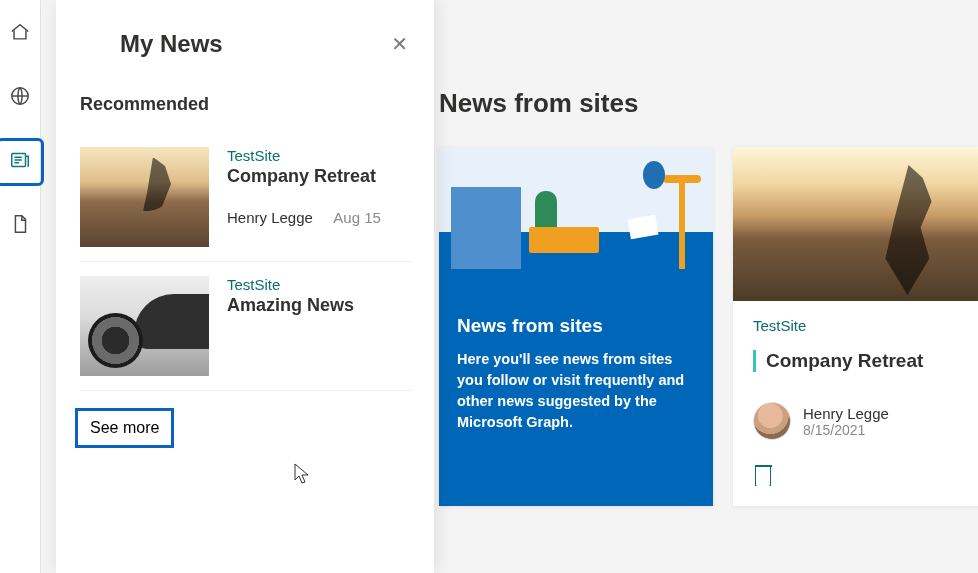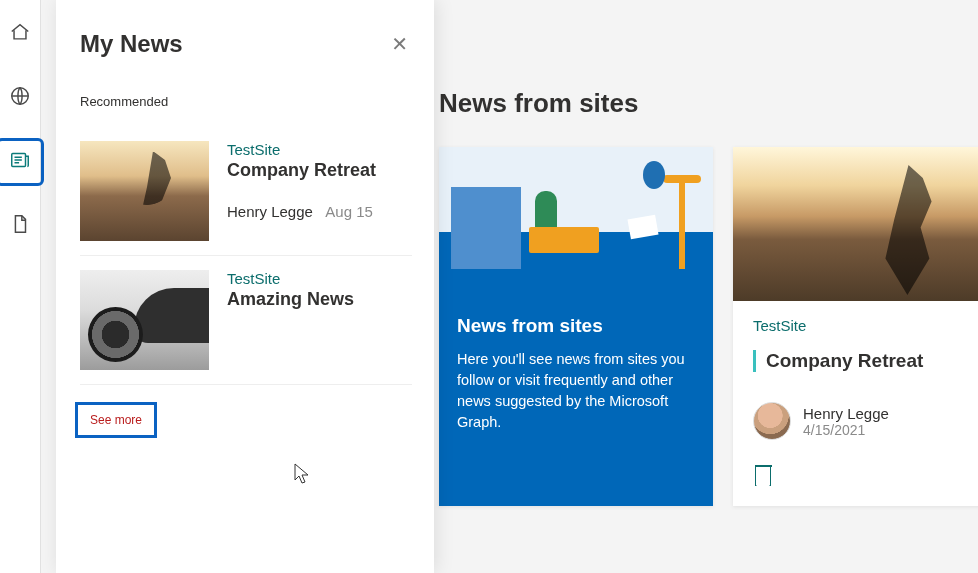--- a/index.html
+++ b/index.html
@@ -58,28 +58,29 @@
     height: 573px;
     background: #ffffff;
     box-shadow: 2px 0 18px rgba(0,0,0,0.10);
     padding: 28px 22px 20px 24px;
     z-index: 10;
   }
   .flyout-header {
     display: flex;
     justify-content: space-between;
     align-items: center;
+    margin-left: 40px;
   }
   .flyout-title { font-size: 24px; font-weight: 600; color: #323130; }
   .close-btn { font-size: 20px; color: #7a7a7a; cursor: pointer; padding: 4px; }
 
   .flyout-section-title {
     margin-top: 34px;
-    font-size: 13px;
-    font-weight: 400;
+    font-size: 18px;
+    font-weight: 700;
     color: #323130;
     margin-bottom: 18px;
   }
 
   .news-item {
     display: flex;
     gap: 18px;
     padding: 14px 0;
     border-bottom: 1px solid #eeeeee;
   }
@@ -92,27 +93,27 @@
   .thumb.sunset { background: linear-gradient(180deg,#f6e6bf 0%,#e0be8a 35%,#8c6a4b 55%,#5b4430 100%); position:relative; overflow:hidden;}
   .thumb.sunset::after{content:"";position:absolute;right:20px;top:10px;width:60px;height:90px;background:radial-gradient(circle at 30% 30%, rgba(0,0,0,0.55),rgba(0,0,0,0.55) 35%,transparent 36%);clip-path:polygon(40% 0,60% 10%,70% 30%,55% 55%,65% 80%,40% 100%,20% 70%,30% 40%);}
   .thumb.car { background: linear-gradient(180deg,#eeeeee 0%,#dcdcdc 40%,#9c9c9c 100%); position:relative;}
   .thumb.car::after{content:"";position:absolute;left:8px;bottom:8px;width:55px;height:55px;border-radius:50%;background:radial-gradient(circle,#2b2b2b 0 35%,#6a6a6a 36% 60%,#1c1c1c 61% 100%);} 
   .thumb.car::before{content:"";position:absolute;right:0;top:18px;width:75px;height:55px;background:#2f2f2f;border-top-left-radius:40px;border-bottom-left-radius:14px;}
 
   .news-meta { flex: 1; min-width: 0; }
   .news-site { color: #0b6d6c; font-size: 15px; font-weight: 400; margin-bottom: 2px; }
   .news-title { font-size: 18px; font-weight: 600; color: #323130; margin-bottom: 22px; }
   .news-author { font-size: 15px; color: #323130; }
-  .news-date { font-size: 15px; color: #8a8a8a; margin-left: 8px; }
+  .news-date { font-size: 15px; color: #8a8a8a; margin-left: 16px; }
 
   .see-more {
     display: inline-block;
     margin-top: 22px;
-    font-size: 12px;
-    color: #b91c1c;
+    font-size: 16px;
+    color: #000000;
     padding: 6px 10px;
     outline: 3px solid #0b62c2;
     outline-offset: 2px;
     cursor: pointer;
   }
 
   
   .main {
     flex: 1;
     padding: 88px 20px 20px 20px;
@@ -153,21 +154,21 @@
   .illus .building{position:absolute;left:12px;bottom:32px;width:70px;height:82px;background:#4f8fce;}
   .illus .bench{position:absolute;left:90px;bottom:48px;width:70px;height:26px;background:#f0a020;border-radius:2px;}
   .illus .bench::after{content:"";position:absolute;left:6px;top:-36px;width:22px;height:36px;background:#2e8b57;border-radius:10px 10px 0 0;}
   .illus .lamp{position:absolute;right:28px;bottom:32px;width:6px;height:90px;background:#f0a020;}
   .illus .lamp::before{content:"";position:absolute;left:-16px;top:-4px;width:38px;height:8px;background:#f0a020;border-radius:4px;}
   .illus .balloon{position:absolute;right:48px;top:14px;width:22px;height:28px;background:#1f6fb2;border-radius:50%;}
   .illus .paper{position:absolute;right:56px;top:70px;width:28px;height:20px;background:#ffffff;transform:rotate(-10deg);}
 
   .card.info .card-pad { padding: 14px 18px 0 18px; }
   .card-title { font-size: 19px; font-weight: 600; margin-bottom: 12px; }
-  .card-desc { font-size: 14.5px; line-height: 1.45; }
+  .card-desc { font-size: 14.5px; line-height: 1.45; font-weight: bold; }
 
   .card.site .hero {
     height: 154px;
   }
   .card.site .hero.sunset-big {
     background: linear-gradient(180deg,#fff6da 0%,#f0d49d 25%,#c79a66 45%,#7a5b3e 60%,#4d3b28 100%);
     position: relative;
     overflow: hidden;
   }
   .hero.sunset-big::after{content:"";position:absolute;right:38px;top:18px;width:110px;height:130px;background:rgba(0,0,0,0.55);clip-path:polygon(45% 0,58% 10%,66% 28%,56% 48%,64% 72%,44% 100%,24% 72%,32% 42%);} 
@@ -262,21 +263,21 @@
         <div class="hero sunset-big"></div>
         <div class="card-pad">
           <a class="site-link">TestSite</a>
           <div class="site-title-wrap">
             <div class="site-news-title">Company Retreat</div>
           </div>
           <div class="author-row">
             <div class="avatar"></div>
             <div>
               <div class="author-name">Henry Legge</div>
-              <div class="author-date">4/15/2021</div>
+              <div class="author-date">8/15/2021</div>
             </div>
           </div>
           <div class="bookmark"></div>
         </div>
       </article>
 
     </div>
   </main>
 
   <aside class="flyout">

